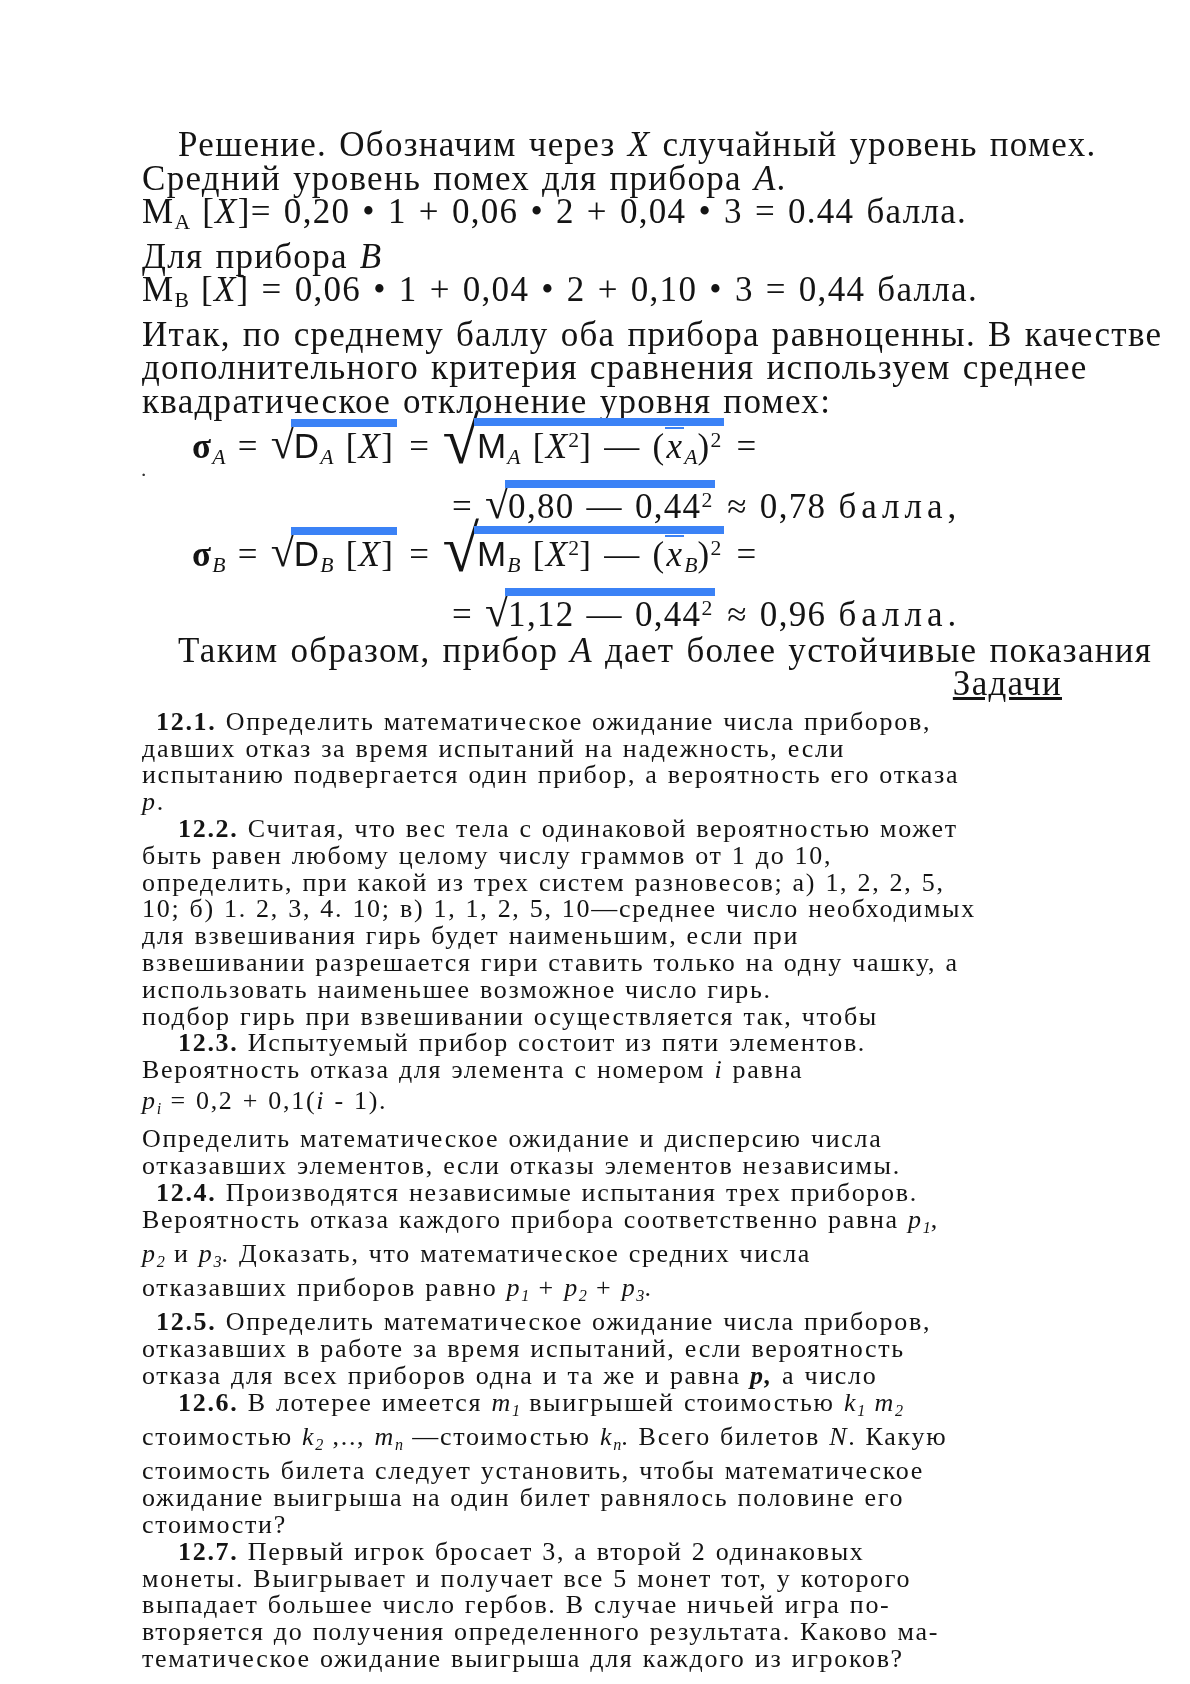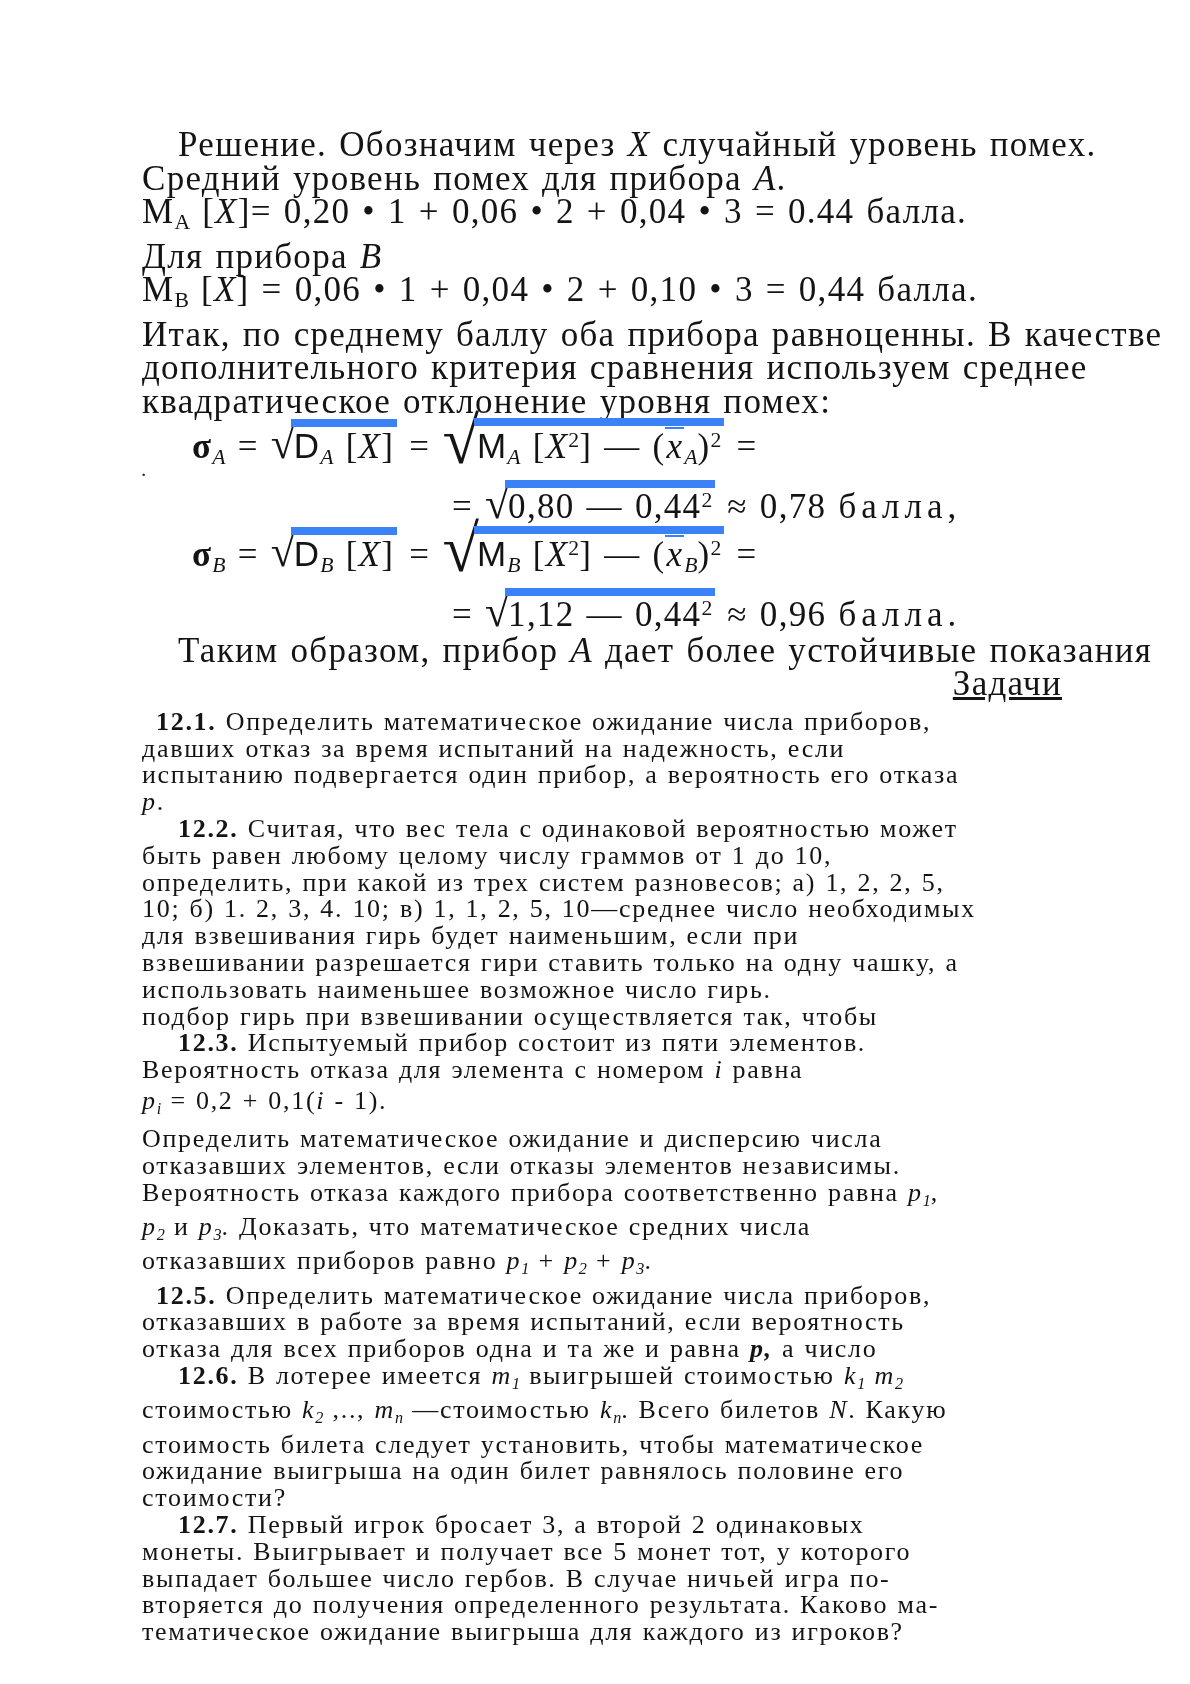--- a/index.html
+++ b/index.html
@@ -61,20 +61,21 @@
     <div class="line pr"><span>10; б) 1. 2, 3, 4. 10; в) 1, 1, 2, 5, 10—среднее число необходимых</span></div>
     <div class="line pr"><span>для взвешивания гирь будет наименьшим, если при</span></div>
     <div class="line pr"><span>взвешивании разрешается гири ставить только на одну чашку, а</span></div>
     <div class="line pr"><span>использовать наименьшее возможное число гирь.</span></div>
     <div class="line pr"><span>подбор гирь при взвешивании осуществляется так, чтобы</span></div>
     <div class="line pr ind"><span class="b">12.3.</span><span> Испытуемый прибор состоит из пяти элементов.</span></div>
     <div class="line pr"><span>Вероятность отказа для элемента с номером </span><span class="i">i</span><span> равна</span></div>
     <div class="line pr mt4"><span class="i">p</span><span class="i sub">i</span><span> = 0,2 + 0,1(</span><span class="i">i</span><span> - 1).</span></div>
     <div class="line pr mt4"><span>Определить математическое ожидание и дисперсию числа</span></div>
     <div class="line pr"><span>отказавших элементов, если отказы элементов независимы.</span></div>
+    <div class="line pr ind2"><span class="b">12.4.</span><span> Производятся независимые испытания трех приборов.</span></div>
     <div class="line pr"><span>Вероятность отказа каждого прибора соответственно равна </span><span class="i">p</span><span class="i sub">1</span><span>,</span></div>
     <div class="line pr"><span class="i">p</span><span class="i sub">2</span><span> и </span><span class="i">p</span><span class="i sub">3</span><span>. Доказать, что математическое средних числа</span></div>
     <div class="line pr"><span>отказавших приборов равно </span><span class="i">p</span><span class="i sub">1</span><span> + </span><span class="i">p</span><span class="i sub">2</span><span> + </span><span class="i">p</span><span class="i sub">3</span><span>.</span></div>
     <div class="line pr ind2"><span class="b">12.5.</span><span> Определить математическое ожидание числа приборов,</span></div>
     <div class="line pr"><span>отказавших в работе за время испытаний, если вероятность</span></div>
     <div class="line pr"><span>отказа для всех приборов одна и та же и равна </span><span class="i b">p,</span><span> а число</span></div>
     <div class="line pr ind"><span class="b">12.6.</span><span> В лотерее имеется </span><span class="i">m</span><span class="i sub">1</span><span> выигрышей стоимостью </span><span class="i">k</span><span class="i sub">1</span><span> </span><span class="i">m</span><span class="i sub">2</span></div>
     <div class="line pr"><span>стоимостью </span><span class="i">k</span><span class="i sub">2</span><span> ,.., </span><span class="i">m</span><span class="i sub">n</span><span> —стоимостью </span><span class="i">k</span><span class="i sub">n</span><span>. Всего билетов </span><span class="i">N</span><span>. Какую</span></div>
     <div class="line pr"><span>стоимость билета следует установить, чтобы математическое</span></div>
     <div class="line pr"><span>ожидание выигрыша на один билет равнялось половине его</span></div>

